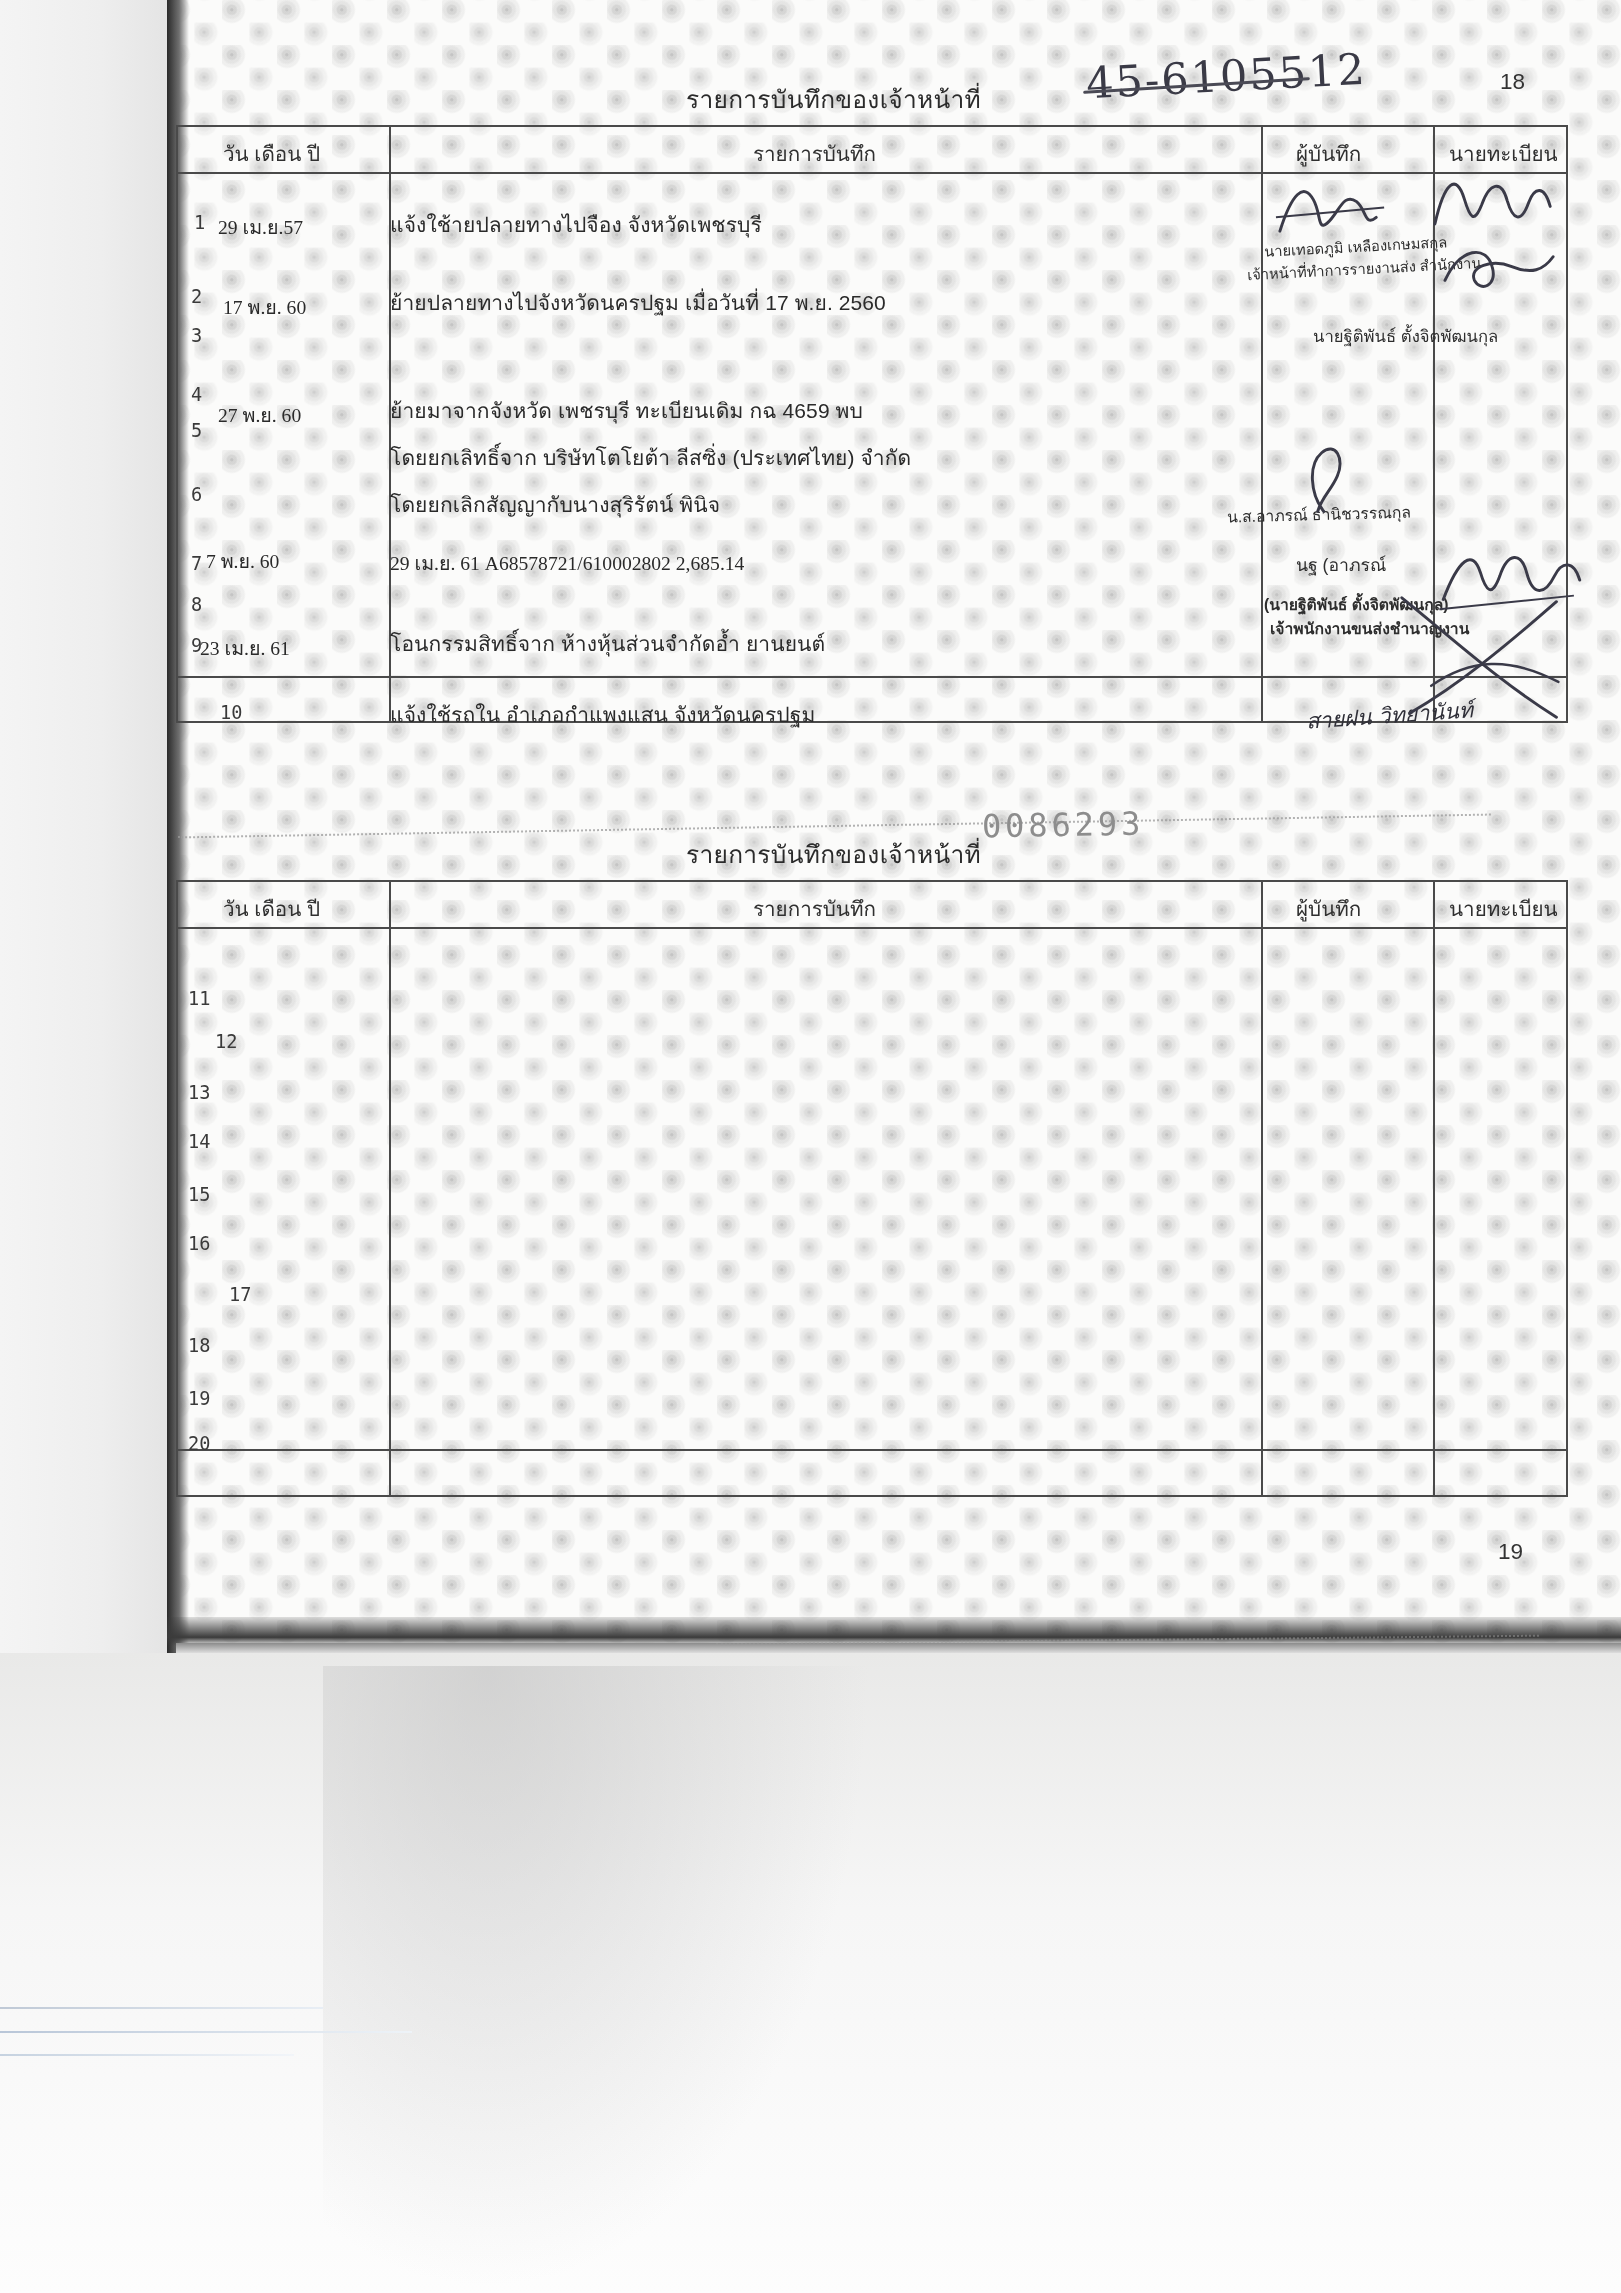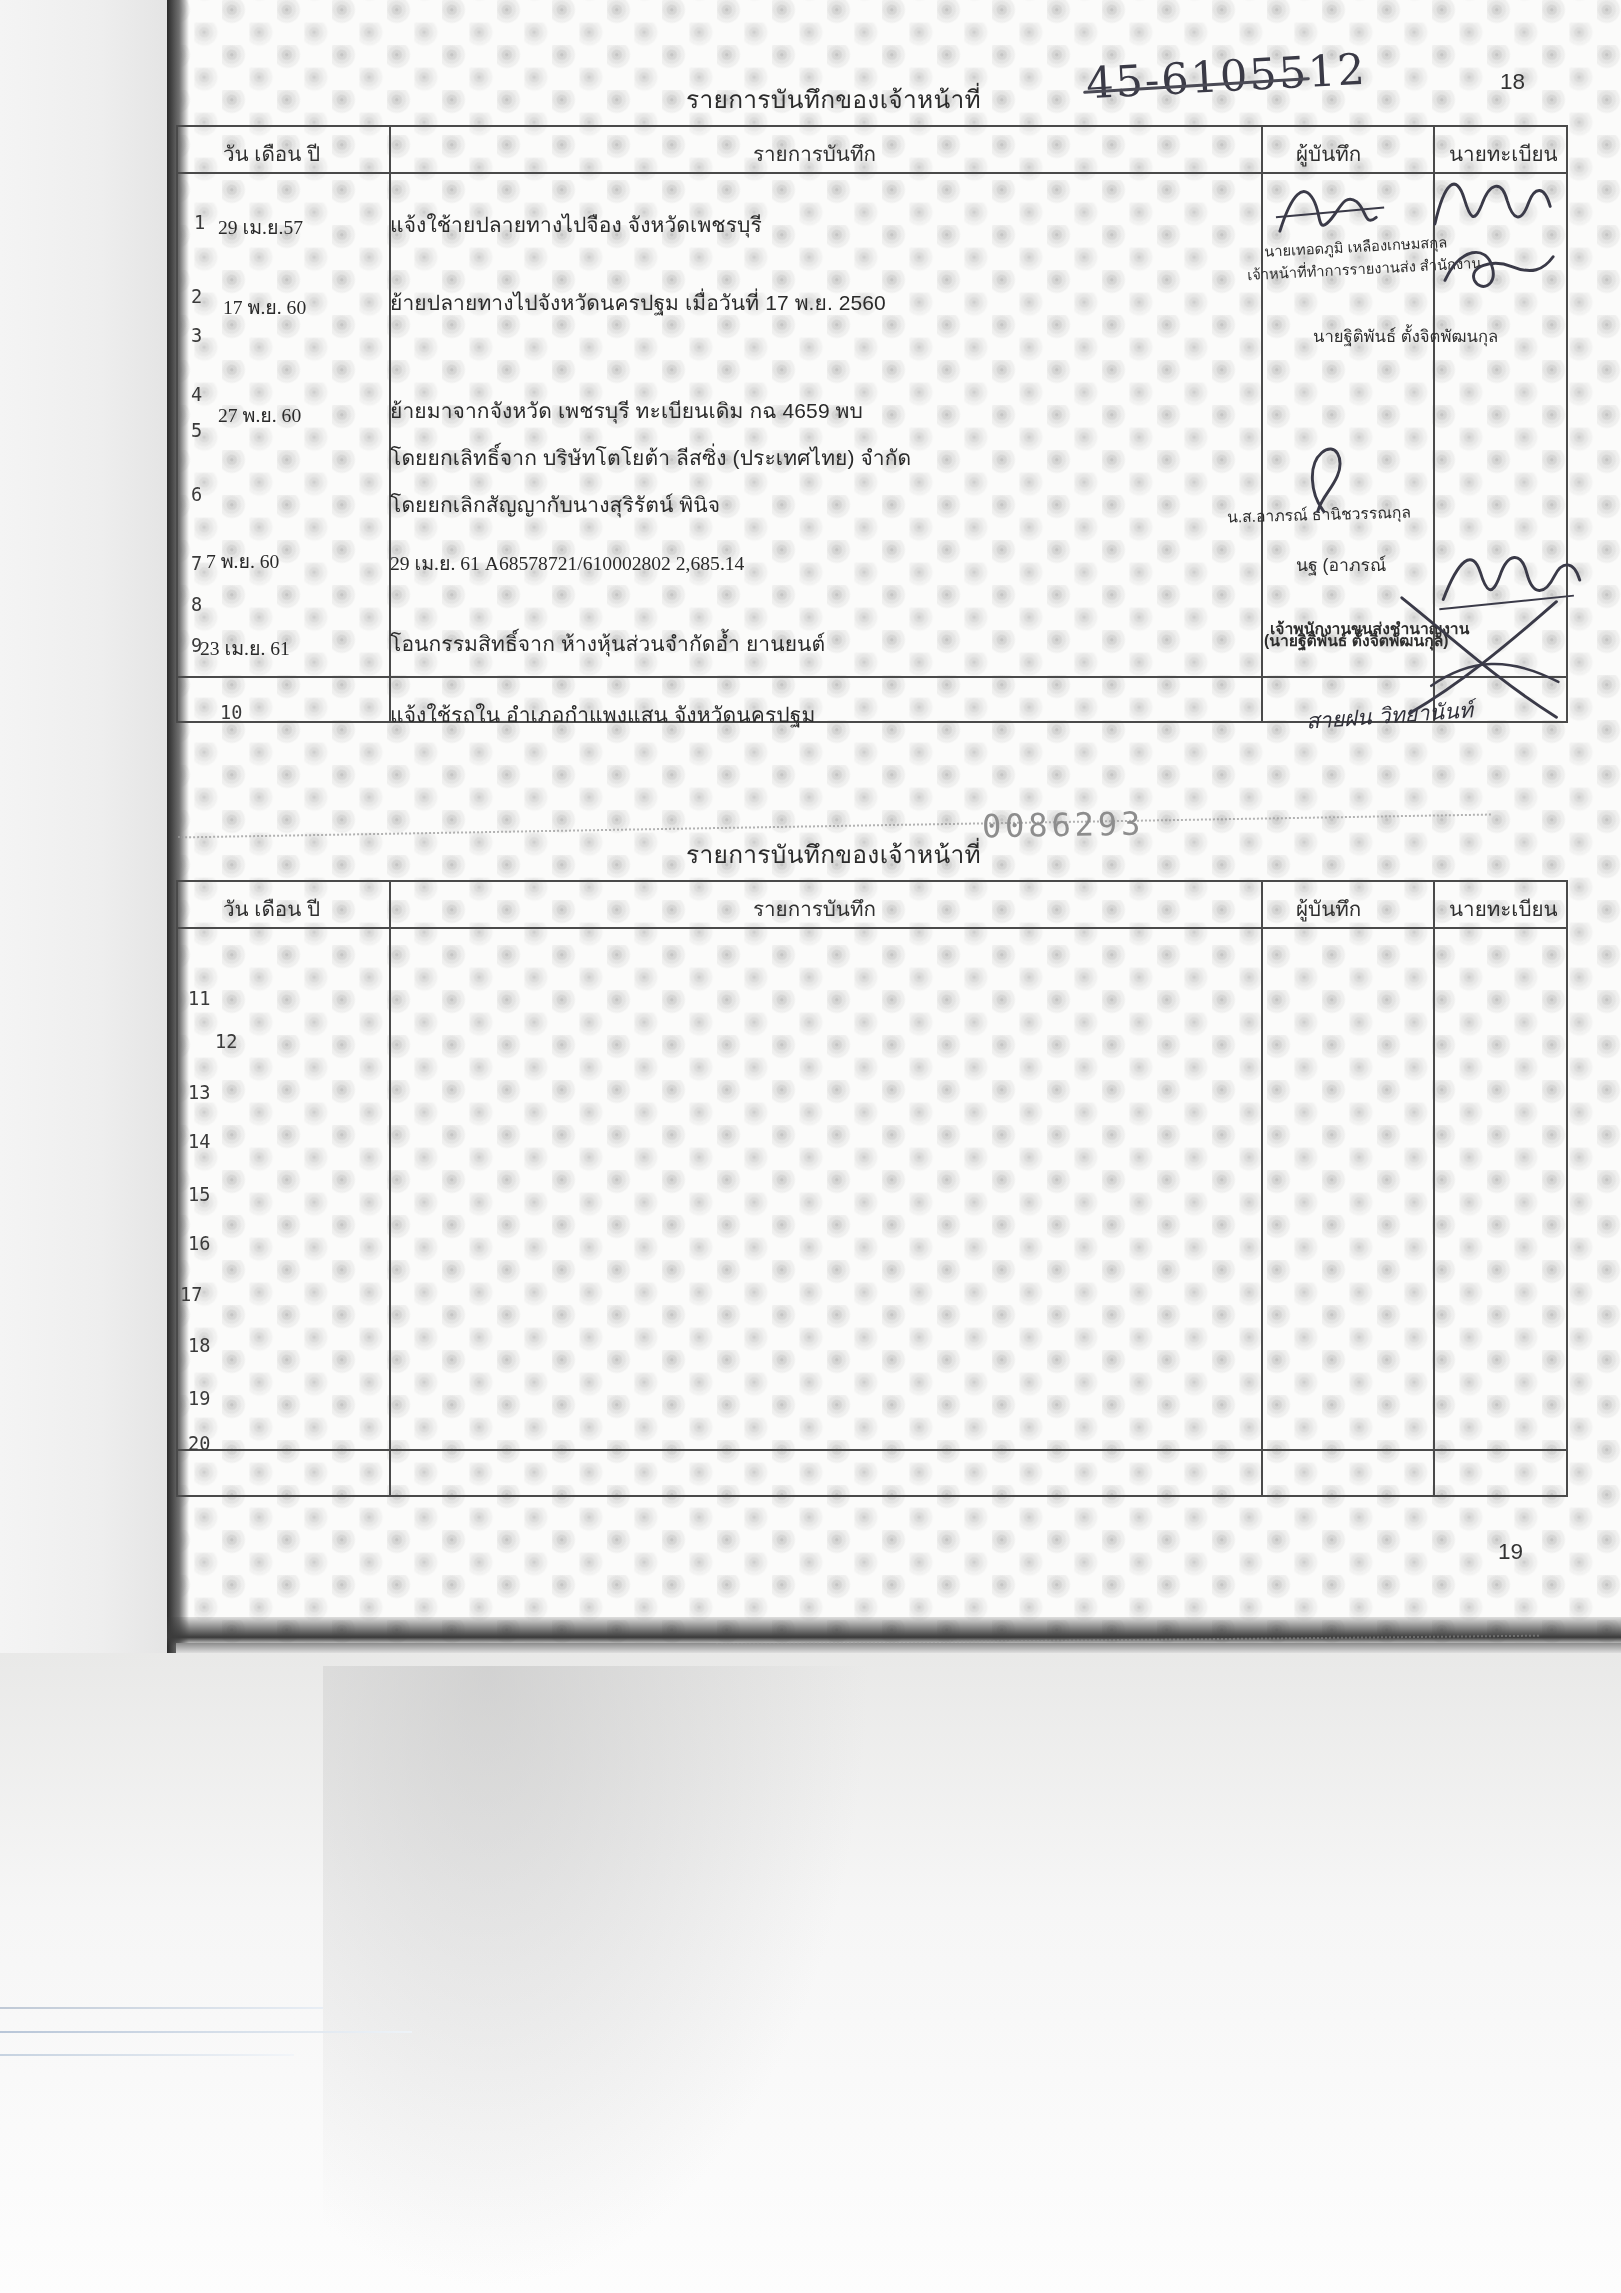--- a/index.html
+++ b/index.html
@@ -331,21 +331,21 @@
     <div class="entry" style="left:390px;top:488px;">โดยยกเลิกสัญญากับนางสุริรัตน์ พินิจ</div>
     <div class="entry mono" style="left:390px;top:547px;">29 เม.ย. 61   A68578721/610002802      2,685.14</div>
     <div class="entry" style="left:390px;top:627px;">โอนกรรมสิทธิ์จาก ห้างหุ้นส่วนจำกัดอ้ำ ยานยนต์</div>
     <div class="entry" style="left:390px;top:698px;">แจ้งใช้รถใน อำเภอกำแพงแสน จังหวัดนครปฐม</div>
 
     <div class="stamp" style="left:1264px;top:235px;font-size:14.7px;transform:rotate(-3deg);">นายเทอดภูมิ เหลืองเกษมสกุล</div>
     <div class="stamp" style="left:1247px;top:257px;font-size:14.7px;transform:rotate(-3deg);">เจ้าหน้าที่ทำการรายงานส่ง สำนักงาน</div>
     <div class="stamp" style="left:1313px;top:323px;font-size:16.7px;">นายฐิติพันธ์ ตั้งจิตพัฒนกุล</div>
     <div class="stamp" style="left:1227px;top:502px;font-size:15.7px;transform:rotate(-1.5deg);">น.ส.อาภรณ์ ธานิชวรรณกุล</div>
     <div class="stamp" style="left:1296px;top:551px;font-size:17.6px;">นฐ (อาภรณ์</div>
-    <div class="stamp" style="left:1264px;top:592px;font-size:15.7px;font-weight:bold;margin-top:36px;">(นายฐิติพันธ์ ตั้งจิตพัฒนกุล)</div>
+    <div class="stamp" style="left:1264px;top:592px;font-size:15.7px;font-weight:bold;">(นายฐิติพันธ์ ตั้งจิตพัฒนกุล)</div>
     <div class="stamp" style="left:1270px;top:616px;font-size:15.7px;font-weight:bold;">เจ้าพนักงานขนส่งชำนาญงาน</div>
     <div class="hand" style="left:1306px;top:698px;font-size:21.6px;font-style:italic;transform:rotate(-4deg);">สายฝน วิทยานันท์</div>
 
     <svg class="ink" style="left:1274px;top:174px;" width="118" height="69" viewBox="0 0 120 70">
       <path d="M6 58 C18 20, 30 8, 40 26 C48 40, 44 58, 54 50 C66 40, 70 18, 84 28 C94 36, 92 54, 104 44" fill="none" stroke="#3a3a48" stroke-width="3" stroke-linecap="round"></path>
       <path d="M2 44 L112 34" fill="none" stroke="#3a3a48" stroke-width="2"></path>
     </svg>
 
     <svg class="ink" style="left:1431px;top:169px;" width="127" height="69" viewBox="0 0 130 70">
       <path d="M4 56 C14 12, 26 4, 34 30 C40 50, 44 56, 52 36 C60 14, 72 10, 78 32 C84 52, 92 56, 100 34 C106 18, 116 16, 122 38" fill="none" stroke="#3a3a48" stroke-width="3" stroke-linecap="round"></path>
@@ -391,21 +391,21 @@
     <div class="hdr" style="left:753px;top:892px;">รายการบันทึก</div>
     <div class="hdr" style="left:1296px;top:892px;">ผู้บันทึก</div>
     <div class="hdr" style="left:1449px;top:892px;">นายทะเบียน</div>
 
     <div class="rownum" style="left:188px;top:988px;">11</div>
     <div class="rownum" style="left:188px;top:1031px;padding-left:27px;">12</div>
     <div class="rownum" style="left:188px;top:1082px;">13</div>
     <div class="rownum" style="left:188px;top:1131px;">14</div>
     <div class="rownum" style="left:188px;top:1184px;">15</div>
     <div class="rownum" style="left:188px;top:1233px;">16</div>
-    <div class="rownum" style="left:180px;top:1284px;">17</div>
+    <div class="rownum" style="left:188px;top:1284px;padding-left:41px;">17</div>
     <div class="rownum" style="left:188px;top:1335px;">18</div>
     <div class="rownum" style="left:188px;top:1388px;">19</div>
     <div class="rownum" style="left:188px;top:1433px;">20</div>
   </div>
 
   <div id="bottom-dark"></div>
   <div id="sheet-edge-bottom"></div>
   <div class="perf" style="left:716px;top:1639px;width:823px;transform:rotate(-0.6deg);opacity:.5;"></div>
 
   <div id="desk"></div>

